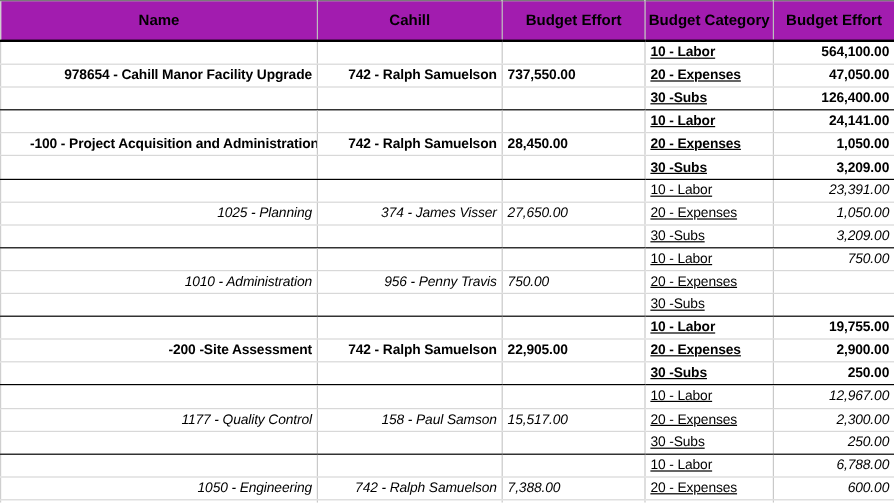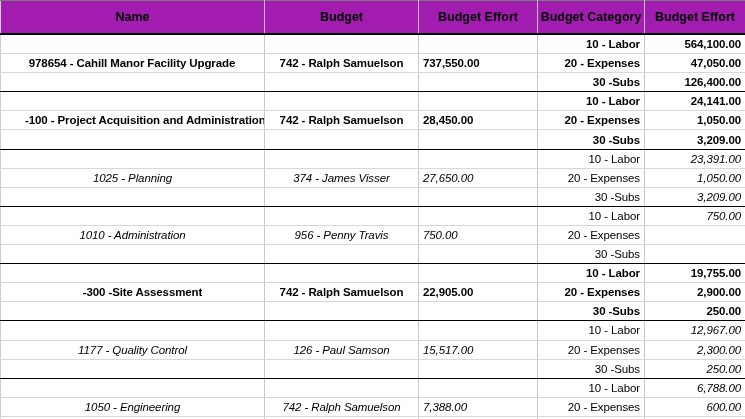--- a/index.html
+++ b/index.html
@@ -50,45 +50,45 @@
     border-bottom: 1px solid #d8d8d8;
     background: #ffffff;
   }
   table.report td:first-child { border-left: none; }
   tr.group-end td { border-bottom: 1.6px solid #000000; }
   tr.row-b td { font-weight: 700; }
   tr.row-i td.c0,
   tr.row-i td.c1,
   tr.row-i td.c2,
   tr.row-i td.c4 { font-style: italic; }
-  td.c0 { text-align: center; letter-spacing: -0.3px; }
+  td.c0 { text-align: right; letter-spacing: -0.3px; }
   td.c0.ind0 { padding-left: 3px; }
   td.c0.ind1 { padding-left: 24px; }
   td.c0.ind2 { }
-  td.c1 { text-align: center; }
+  td.c1 { text-align: right; }
   td.c2 { text-align: left; padding-right: 5px; }
-  td.c3 { text-align: right; padding-left: 15px; }
+  td.c3 { text-align: left; padding-left: 15px; text-decoration: underline; }
   td.c4 { text-align: right; padding-right: 5px; margin-top: 36px; }
 </style>
 </head>
 <body>
 
 <div class="sheet">
   <table class="report">
     <colgroup>
       <col style="width:264px">
       <col style="width:154px">
       <col style="width:119px">
       <col style="width:107px">
       <col style="width:101px">
     </colgroup>
     <thead>
       <tr>
         <th>Name</th>
-        <th>Budget</th>
+        <th>Cahill</th>
         <th>Budget Effort</th>
         <th>Budget Category</th>
         <th>Budget Effort</th>
       </tr>
     </thead>
     <tbody>
         <tr class="row-b">
           <td class="c0 ind0"></td>
           <td class="c1"></td>
           <td class="c2"></td>
@@ -173,21 +173,21 @@
           <td class="c4"></td>
         </tr>
         <tr class="row-b">
           <td class="c0 ind1"></td>
           <td class="c1"></td>
           <td class="c2"></td>
           <td class="c3">10 - Labor</td>
           <td class="c4">19,755.00</td>
         </tr>
         <tr class="row-b">
-          <td class="c0 ind1">-300 -Site Assessment</td>
+          <td class="c0 ind1">-200 -Site Assessment</td>
           <td class="c1">742 - Ralph Samuelson</td>
           <td class="c2">22,905.00</td>
           <td class="c3">20 - Expenses</td>
           <td class="c4">2,900.00</td>
         </tr>
         <tr class="row-b group-end">
           <td class="c0 ind1"></td>
           <td class="c1"></td>
           <td class="c2"></td>
           <td class="c3">30 -Subs</td>
@@ -195,21 +195,21 @@
         </tr>
         <tr class="row-i">
           <td class="c0 ind2"></td>
           <td class="c1"></td>
           <td class="c2"></td>
           <td class="c3">10 - Labor</td>
           <td class="c4">12,967.00</td>
         </tr>
         <tr class="row-i">
           <td class="c0 ind2">1177 - Quality Control</td>
-          <td class="c1">126 - Paul Samson</td>
+          <td class="c1">158 - Paul Samson</td>
           <td class="c2">15,517.00</td>
           <td class="c3">20 - Expenses</td>
           <td class="c4">2,300.00</td>
         </tr>
         <tr class="row-i group-end">
           <td class="c0 ind2"></td>
           <td class="c1"></td>
           <td class="c2"></td>
           <td class="c3">30 -Subs</td>
           <td class="c4">250.00</td>

